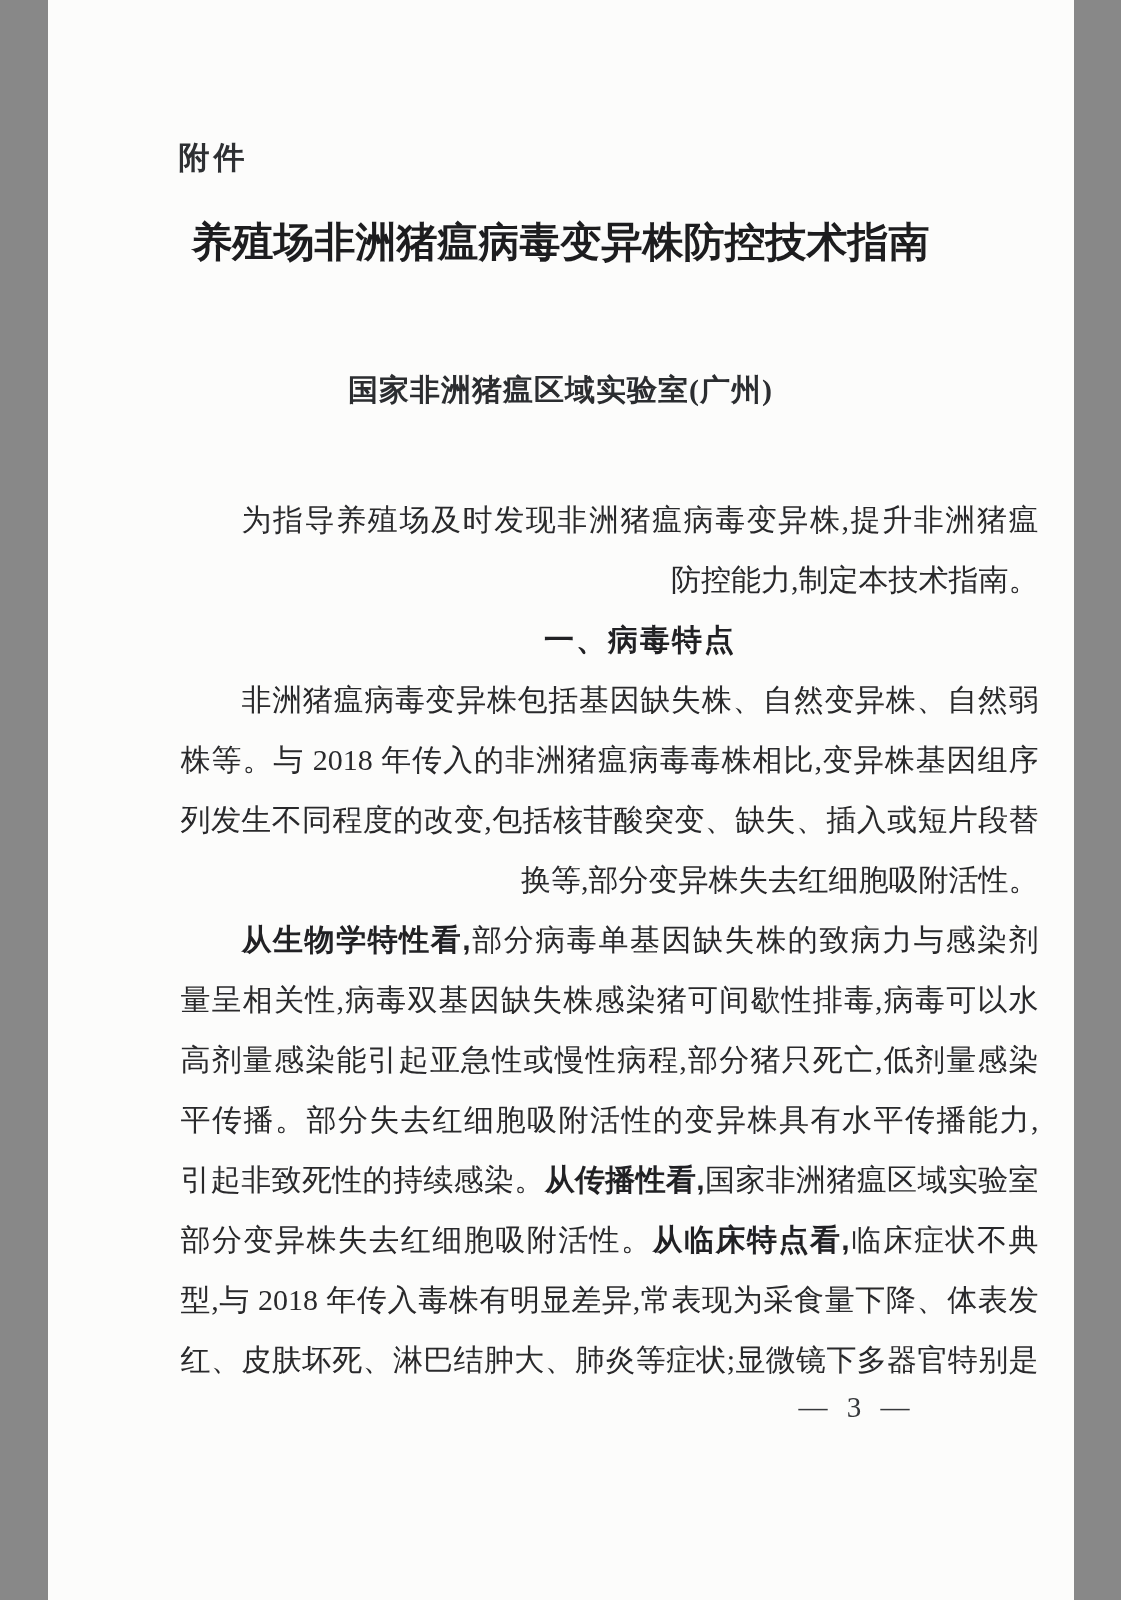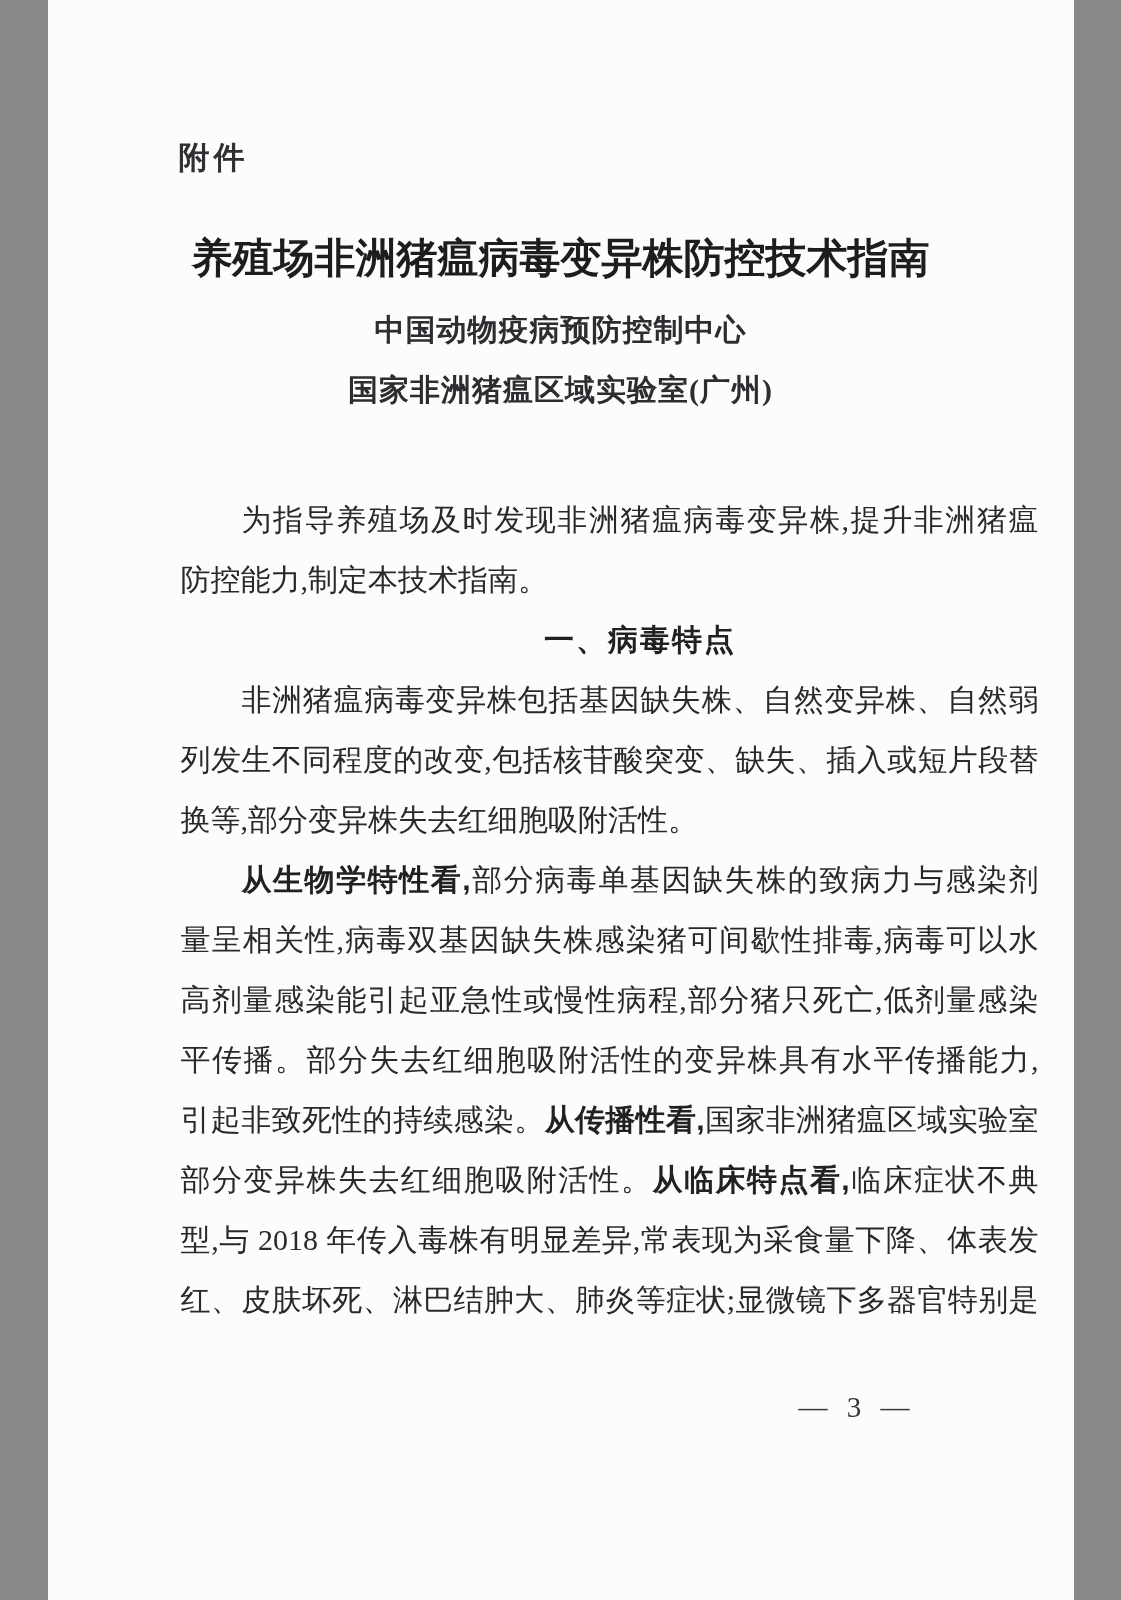--- a/index.html
+++ b/index.html
@@ -20,21 +20,21 @@
     font-family: "Liberation Sans", "DejaVu Sans", sans-serif;
     font-weight: bold;
     font-size: 31px;
     line-height: 36px;
     color: #2e3033;
     letter-spacing: 4px;
   }
   .doc-title {
     position: absolute;
     left: 0;
-    top: 232px;
+    top: 216px;
     width: 100%;
     text-align: center;
     font-family: "Liberation Serif", "DejaVu Serif", serif;
     font-weight: bold;
     font-size: 41px;
     line-height: 52px;
     color: #1d1d1f;
     letter-spacing: 0px;
   }
   .org-line {
@@ -55,21 +55,21 @@
     position: absolute;
     left: 133px;
     top: 490px;
     width: 858px;
   }
   .line {
     height: 60px;
     line-height: 60px;
     overflow: hidden;
     font-size: 30px;
-    text-align: left;
+    text-align: right;
   }
   .line.j {
     text-align: justify;
     text-align-last: justify;
   }
   .line.ind { text-indent: 61px; }
   .rn {
     font-family: Liberation Serif, serif;
     color: #29292b;
   }
@@ -112,29 +112,29 @@
 </style>
 </head>
 <body>
 
 <div class="page">
 
   <div class="attachment">附件</div>
 
   <div class="doc-title">养殖场非洲猪瘟病毒变异株防控技术指南</div>
 
-  <div class="org-line org-1">中国动物疫病预防控制中心</div>
 
   <div class="org-line org-2">国家非洲猪瘟区域实验室(广州)</div>
 
   <div class="doc-body">
       <div class="line j ind"><span class="rn">为指导养殖场及时发现非洲猪瘟病毒变异株,提升非洲猪瘟</span></div>
       <div class="line"><span class="rn">防控能力,制定本技术指南。</span></div>
       <div class="line ind h"><span class="rb">一、病毒特点</span></div>
       <div class="line j ind"><span class="rn">非洲猪瘟病毒变异株包括基因缺失株、自然变异株、自然弱毒</span></div>
+      <div class="line j"><span class="rn">株等。与 2018 年传入的非洲猪瘟病毒毒株相比,变异株基因组序</span></div>
       <div class="line j"><span class="rn">列发生不同程度的改变,包括核苷酸突变、缺失、插入或短片段替</span></div>
       <div class="line"><span class="rn">换等,部分变异株失去红细胞吸附活性。</span></div>
       <div class="line j ind"><span class="rb">从生物学特性看,</span><span class="rn">部分病毒单基因缺失株的致病力与感染剂</span></div>
       <div class="line j"><span class="rn">量呈相关性,病毒双基因缺失株感染猪可间歇性排毒,病毒可以水</span></div>
       <div class="line j"><span class="rn">高剂量感染能引起亚急性或慢性病程,部分猪只死亡,低剂量感染</span></div>
       <div class="line j"><span class="rn">平传播。部分失去红细胞吸附活性的变异株具有水平传播能力,</span></div>
       <div class="line j"><span class="rn">引起非致死性的持续感染。</span><span class="rb">从传播性看,</span><span class="rn">国家非洲猪瘟区域实验室</span></div>
       <div class="line j"><span class="rn">部分变异株失去红细胞吸附活性。</span><span class="rb">从临床特点看,</span><span class="rn">临床症状不典</span></div>
       <div class="line j"><span class="rn">型,与 2018 年传入毒株有明显差异,常表现为采食量下降、体表发</span></div>
       <div class="line j"><span class="rn">红、皮肤坏死、淋巴结肿大、肺炎等症状;显微镜下多器官特别是淋</span></div>

